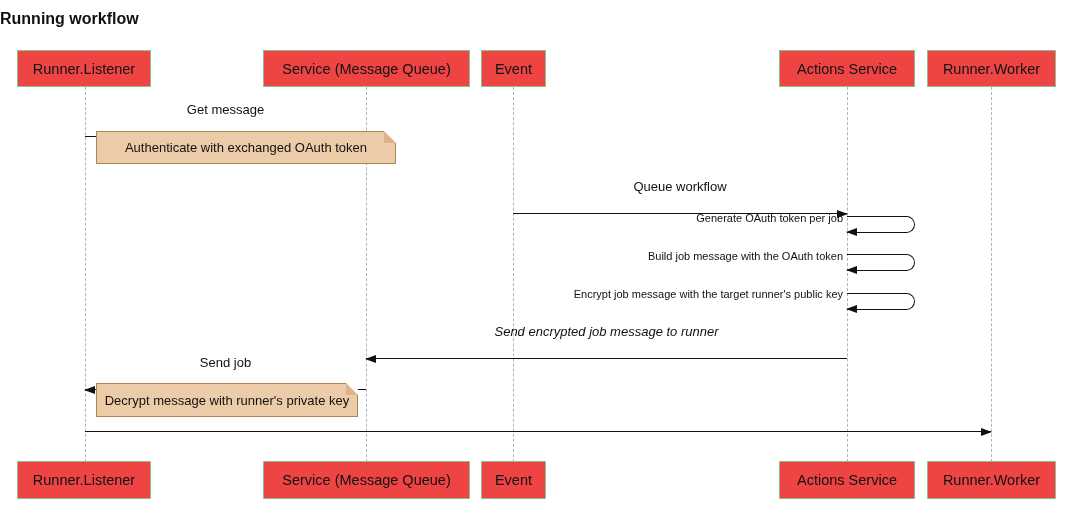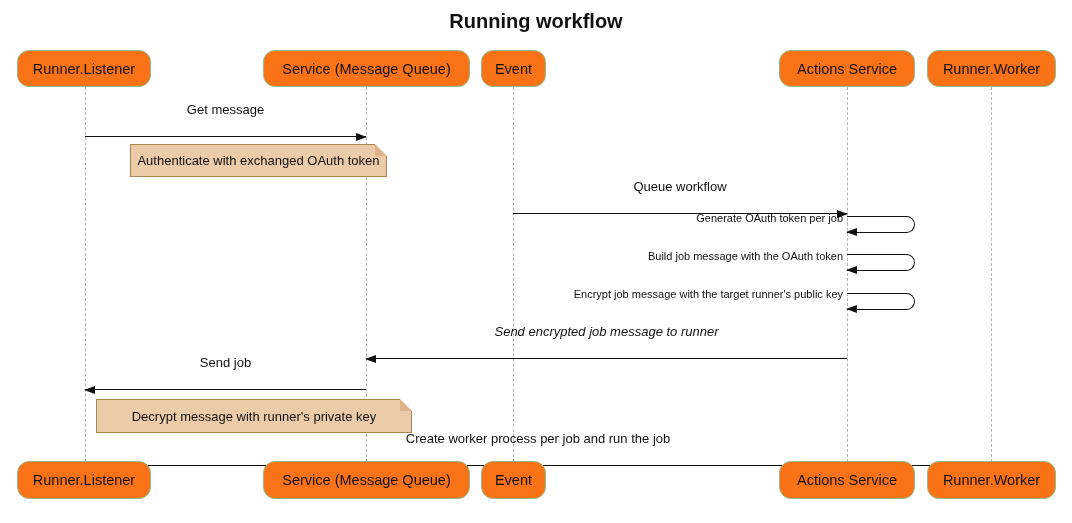--- a/index.html
+++ b/index.html
@@ -4,29 +4,29 @@
 <style>
   html, body { margin:0; padding:0; background:#ffffff; }
   .diagram {
     position:relative; width:1072px; height:523px;
     background:#ffffff; color:#111;
     font-family:"Liberation Sans", sans-serif;
     overflow:hidden;
   }
   .title {
     position:absolute; top:10px; left:0; width:100%;
-    text-align:center; font-weight:bold; font-size:20px;
+    text-align:left; font-weight:bold; font-size:16px;
   }
   .lifeline {
     position:absolute; top:87px; height:375px; width:0;
     border-left:1px dashed #b3b3b3;
   }
   .actor {
     position:absolute; box-sizing:border-box;
-    background:#f97316; border:1px solid #8CBE90; border-radius:12px;
+    background:#ef4444; border:1px solid #8CBE90; border-radius:0;
     display:flex; align-items:center; justify-content:center;
     font-size:14.5px; white-space:nowrap;
   }
   .actor.top { top:50px; height:37px; }
   .actor.bottom { top:461px; height:38px; }
 
   .message { position:absolute; font-size:13px; }
   .msg-label { text-align:center; line-height:15px; margin-bottom:19px; white-space:nowrap; }
   .msg-line { position:relative; height:0; border-top:1.5px solid #111; }
   .head-right {
@@ -86,21 +86,21 @@
   <div class="actor top" style="left:779px; width:136px;">Actions Service</div>
   <div class="actor top" style="left:927px; width:129px;">Runner.Worker</div>
 
   <div class="message" style="left:85px; top:102px; width:281px;">
     <div class="msg-label">Get message</div>
     <div class="msg-line">
       <span class="head-right"></span>
     </div>
   </div>
 
-  <div class="note" style="left:96px; top:144px; width:257px; height:33px;margin-left:34px;">
+  <div class="note" style="left:96px; top:131px; width:300px; height:33px;">
     <span>Authenticate with exchanged OAuth token</span>
   </div>
 
   <div class="message" style="left:513px; top:179px; width:334px;">
     <div class="msg-label">Queue workflow</div>
     <div class="msg-line">
       <span class="head-right"></span>
     </div>
   </div>
 
@@ -126,26 +126,25 @@
     </div>
   </div>
 
   <div class="message" style="left:85px; top:355px; width:281px;">
     <div class="msg-label">Send job</div>
     <div class="msg-line">
       <span class="head-left"></span>
     </div>
   </div>
 
-  <div class="note" style="left:96px; top:383px; width:316px; height:34px;margin-top:16px;">
+  <div class="note" style="left:96px; top:383px; width:262px; height:34px;">
     <span>Decrypt message with runner's private key</span>
   </div>
 
   <div class="message" style="left:85px; top:431px; width:906px;">
-    <div class="msg-label">Create worker process per job and run the job</div>
     <div class="msg-line">
       <span class="head-right"></span>
     </div>
   </div>
 
   <div class="actor bottom" style="left:17px;  width:134px;">Runner.Listener</div>
   <div class="actor bottom" style="left:263px; width:207px;">Service (Message Queue)</div>
   <div class="actor bottom" style="left:481px; width:65px;">Event</div>
   <div class="actor bottom" style="left:779px; width:136px;">Actions Service</div>
   <div class="actor bottom" style="left:927px; width:129px;">Runner.Worker</div>

